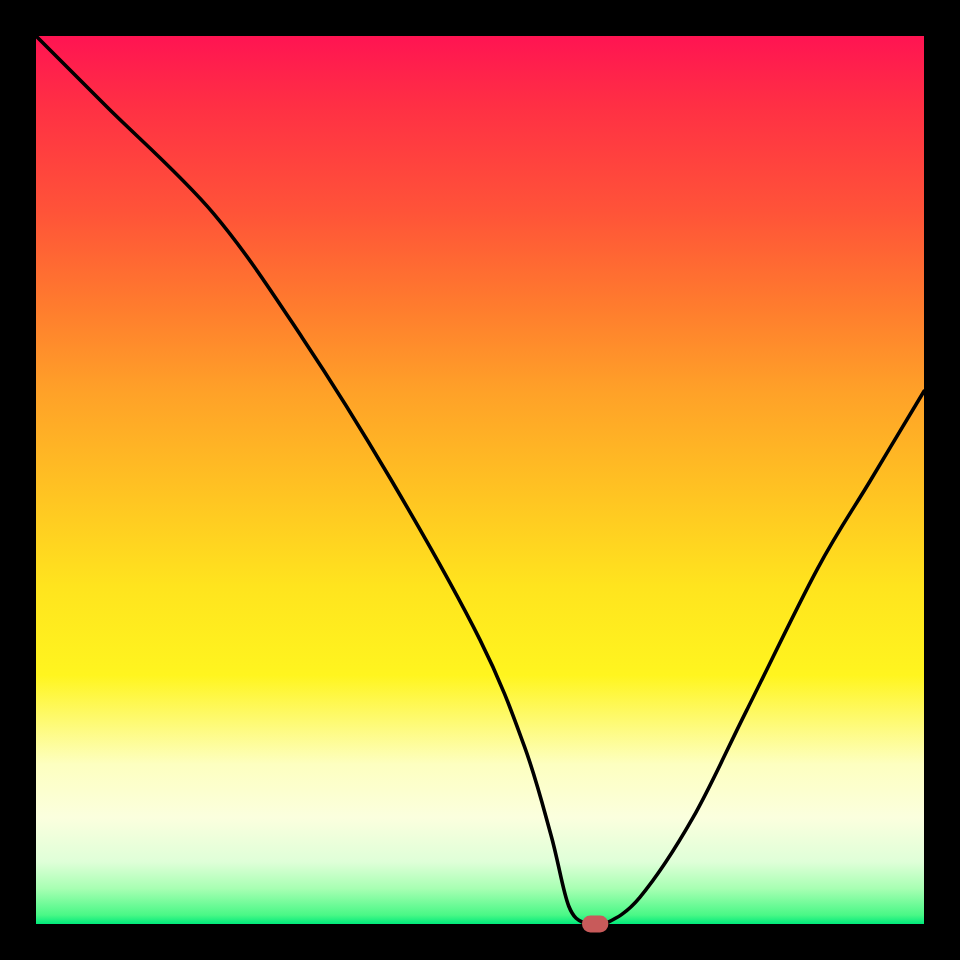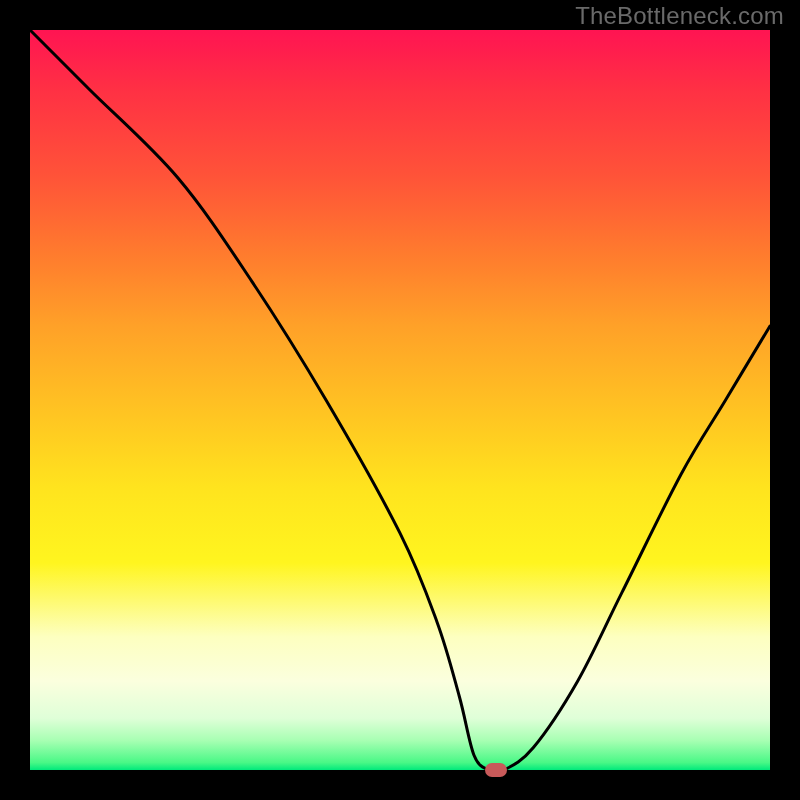--- a/index.html
+++ b/index.html
@@ -68,20 +68,19 @@
     font-size: 24px;
     font-weight: 500;
     color: #6a6a6a;
     letter-spacing: 0.2px;
   }
 </style>
 </head>
 <body>
 
 <div class="chart-container">
-  <div class="watermark">TheBottleneck.com</div>
   <div class="plot-area">
     <svg class="curve-svg" viewBox="0 0 740 740" preserveAspectRatio="none">
       <path class="curve-path" d="M 0 0 C 9.9 9.9, 34.5 34.5, 59.2 59.2 C 83.9 83.9, 120.9 115.9, 148.0 148.0 C 175.1 180.1, 197.3 214.6, 222.0 251.6 C 246.7 288.6, 271.3 328.1, 296.0 370.0 C 320.7 411.9, 351.5 466.2, 370.0 503.2 C 388.5 540.2, 397.1 564.9, 407.0 592.0 C 416.9 619.1, 423.0 643.8, 429.2 666.0 C 435.4 688.2, 439.1 712.9, 444.0 725.2 C 448.9 737.5, 453.9 737.5, 458.8 740.0 C 463.7 742.5, 466.2 743.7, 473.6 740.0 C 481.0 736.3, 490.9 732.6, 503.2 717.8 C 515.5 703.0, 532.8 677.1, 547.6 651.2 C 562.4 625.3, 574.7 596.9, 592.0 562.4 C 609.3 527.9, 633.9 476.1, 651.2 444.0 C 668.5 411.9, 680.8 394.7, 695.6 370.0 C 710.4 345.3, 732.6 308.3, 740.0 296.0"></path>
     </svg>
     <div class="marker" style="left: 466.2px; top: 740px; background: rgb(200, 90, 90);"></div>
   </div>
 </div>
 
 </body></html>

